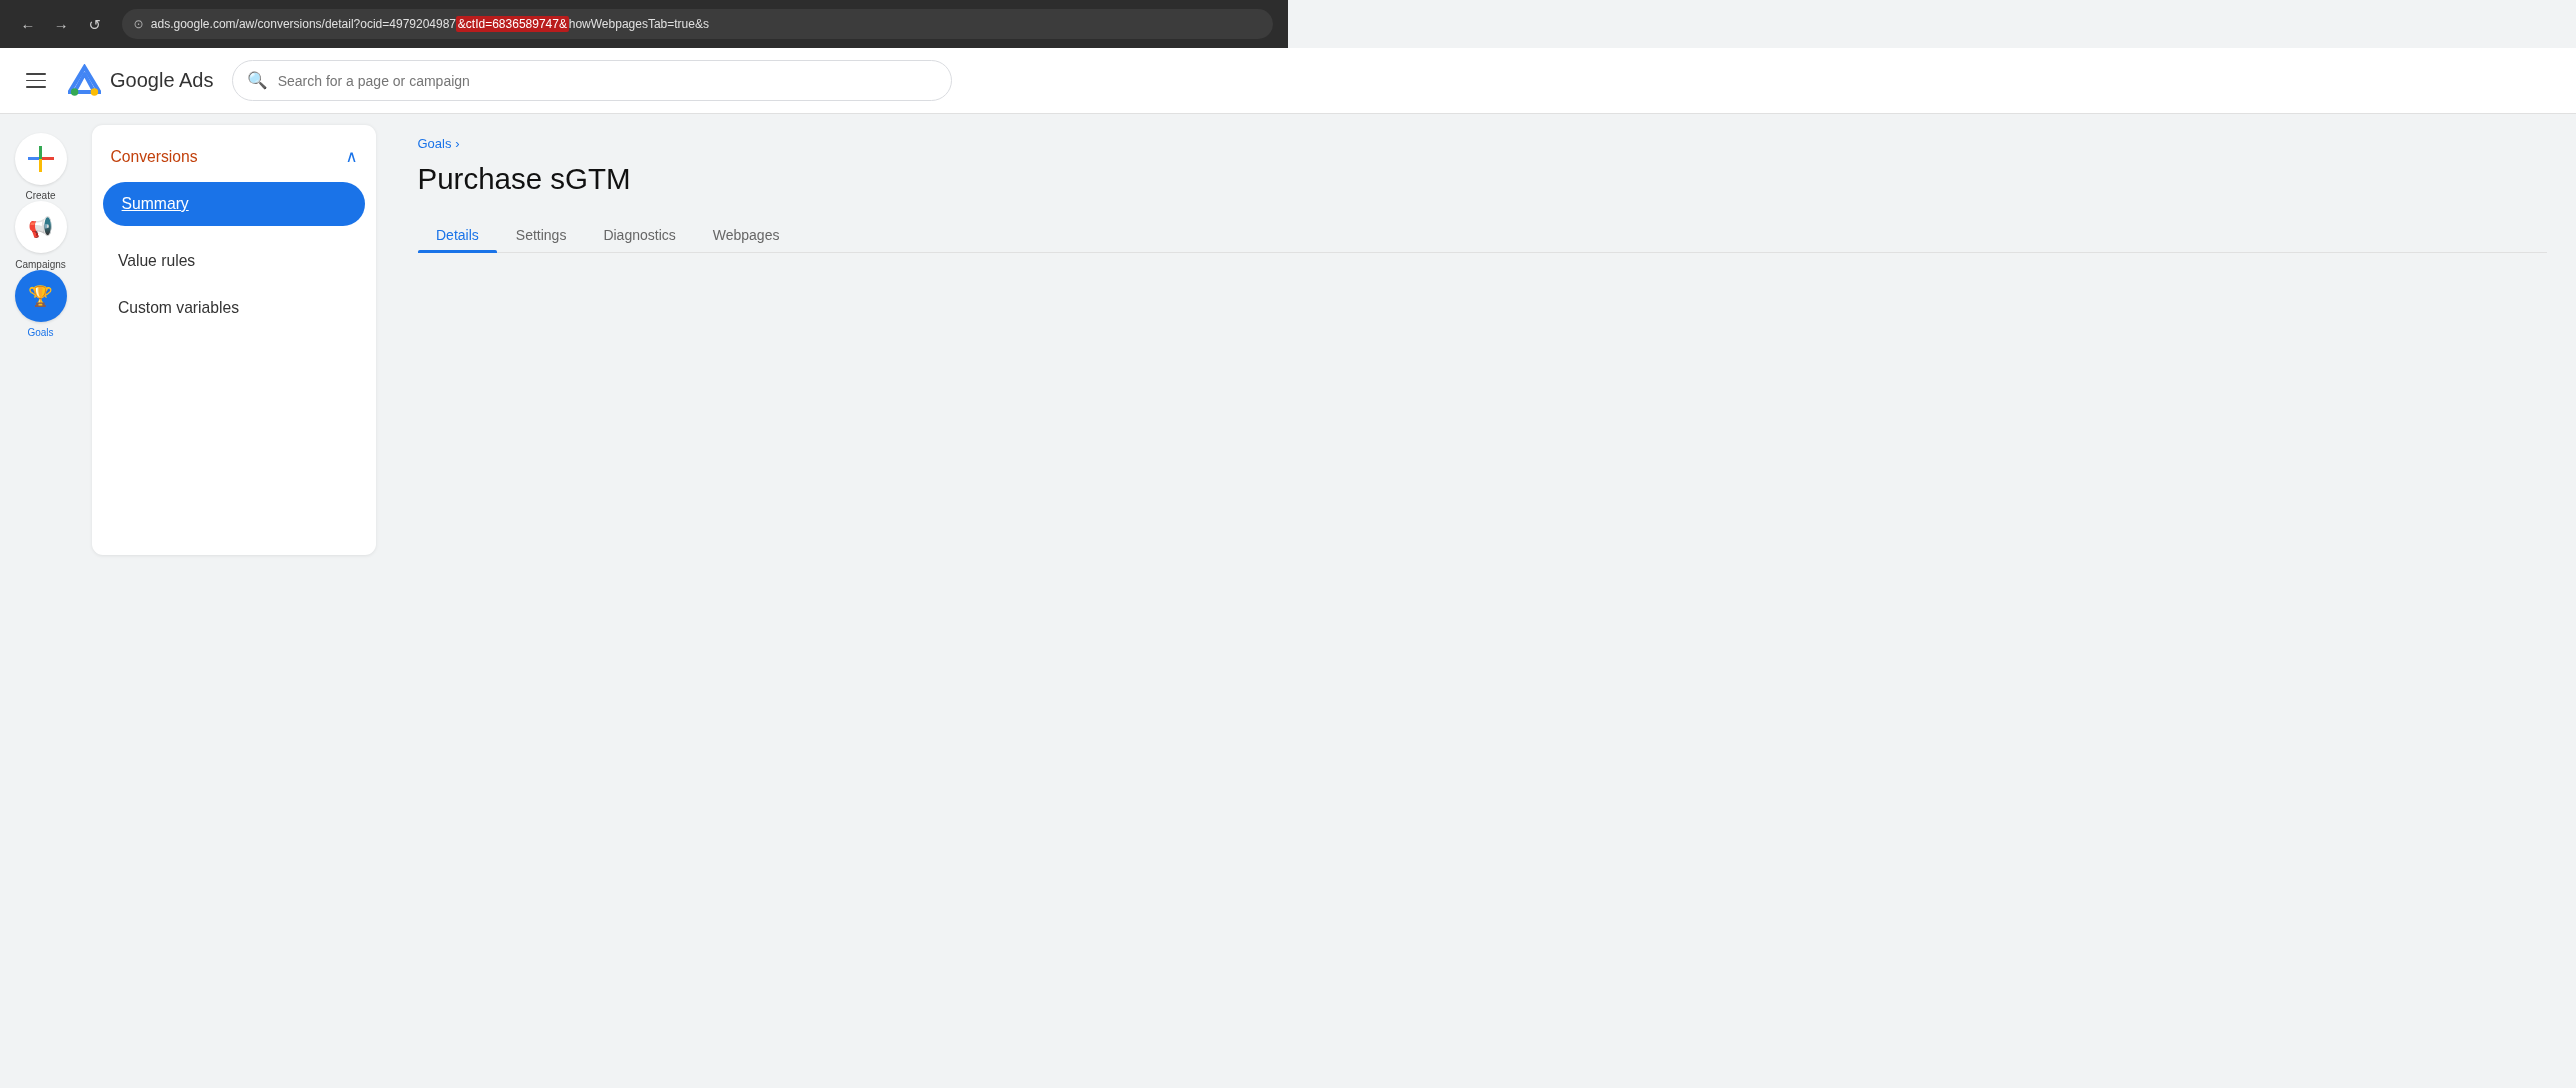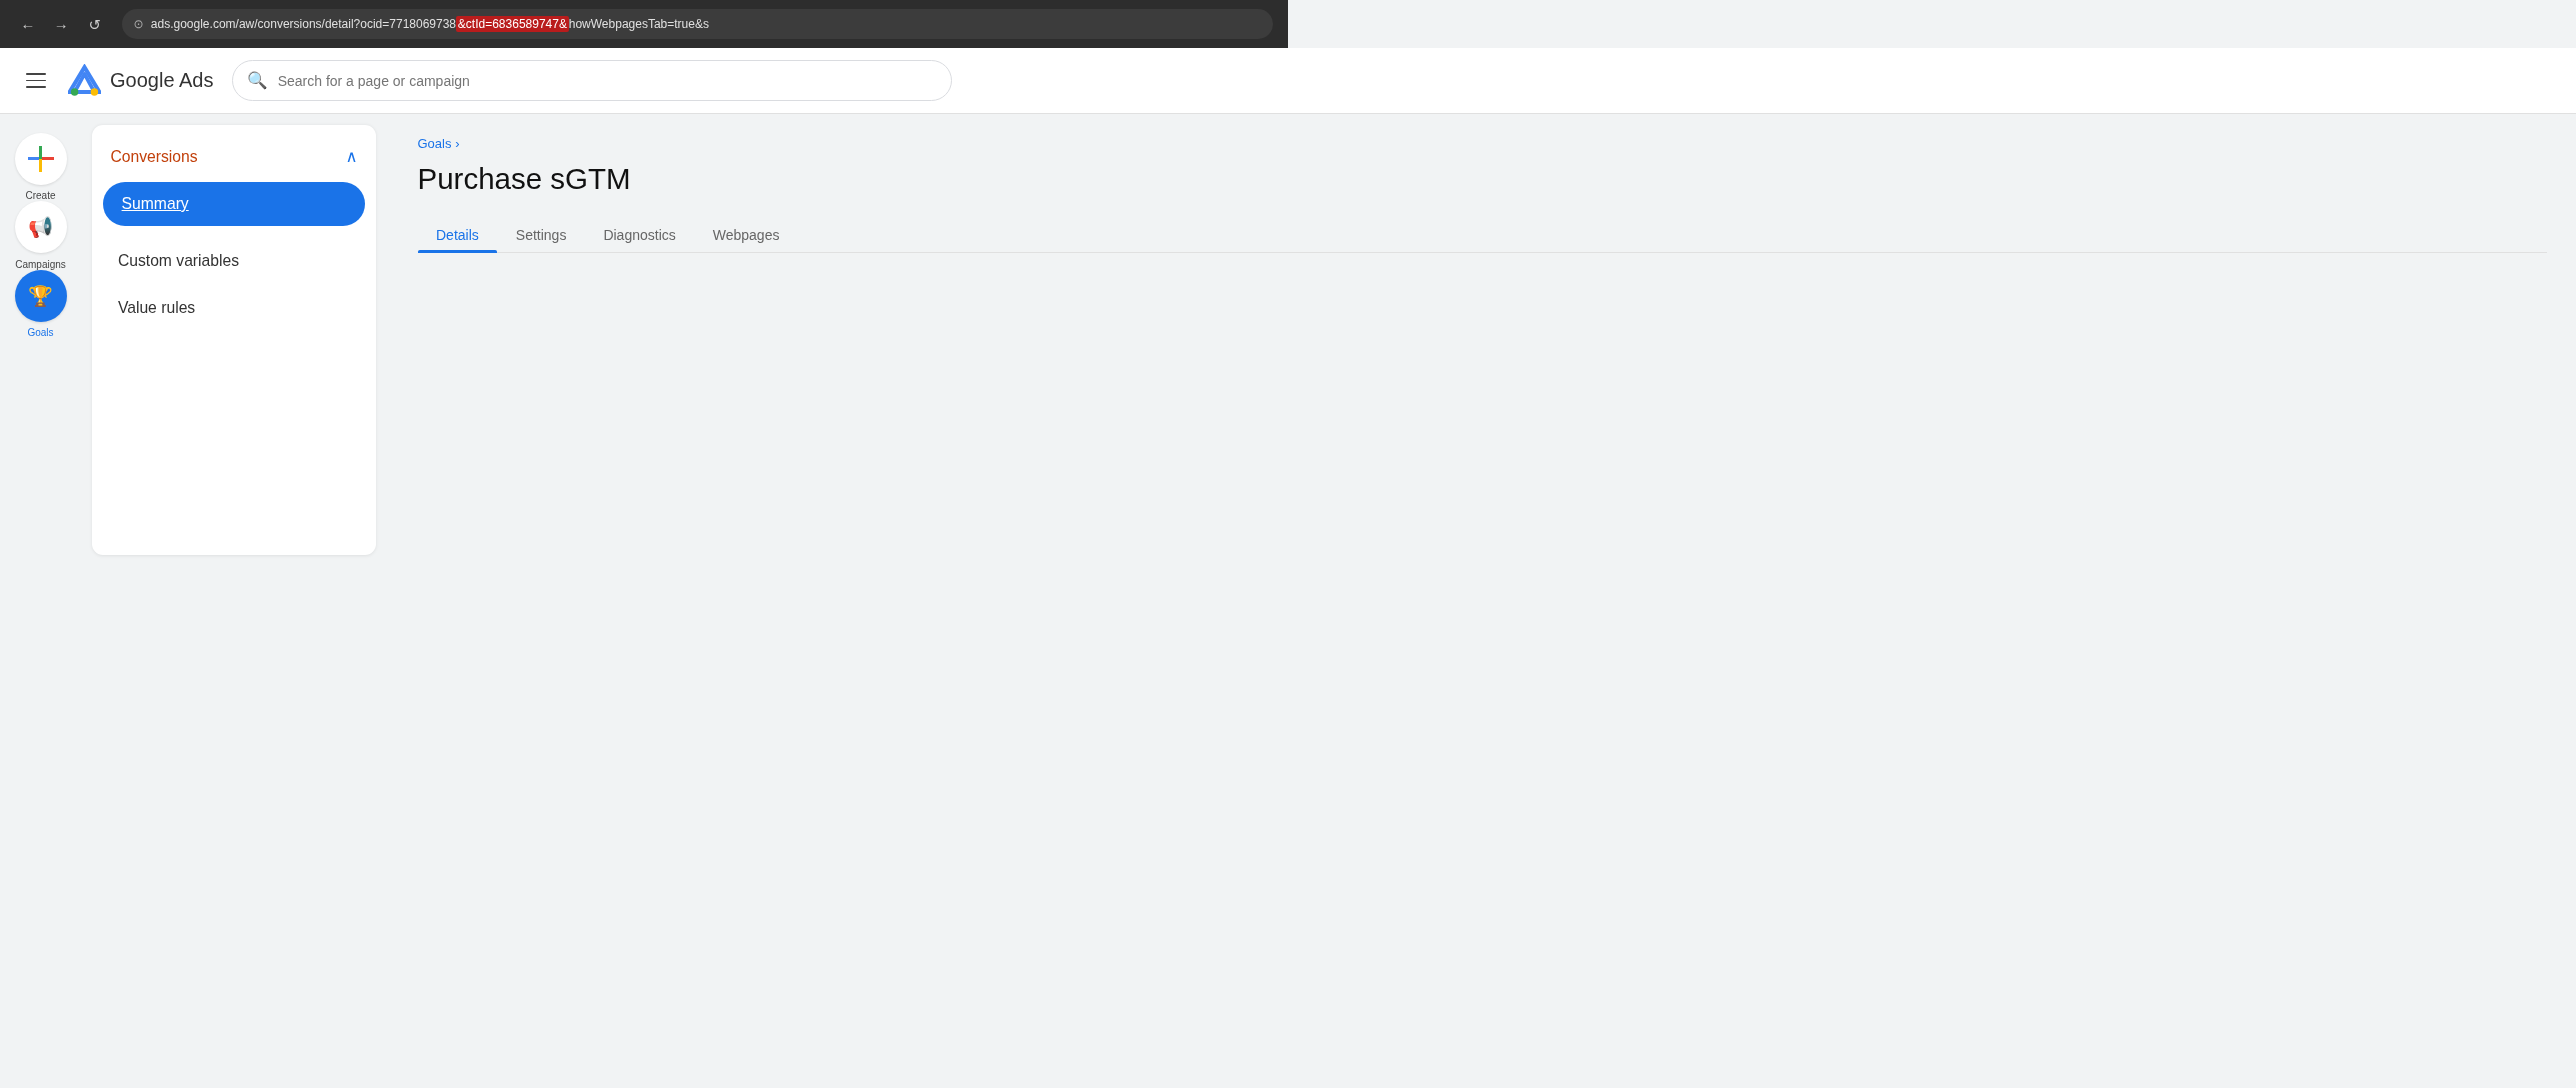--- a/index.html
+++ b/index.html
@@ -325,21 +325,21 @@
 
 <div class="browser-chrome">
   <div class="nav-buttons">
     <button class="nav-btn">←</button>
     <button class="nav-btn">→</button>
     <button class="nav-btn">↺</button>
   </div>
   <div class="address-bar-container">
     <span class="address-bar-icon">⊙</span>
     <span class="address-bar-text">
-      <span>ads.google.com/aw/conversions/detail?ocid=7718069738</span>
+      <span>ads.google.com/aw/conversions/detail?ocid=4979204987</span>
         <span class="address-highlight">&amp;ctId=6836589747&amp;</span>
         <span>howWebpagesTab=true&amp;s</span>
     </span>
   </div>
 </div>
 
 <div class="app-header">
   <div class="hamburger">
     <span></span>
       <span></span>
@@ -392,24 +392,24 @@
 
 <div class="nav-panel">
   <div class="nav-panel-header">
     <span class="nav-panel-title">Conversions</span>
     <span class="chevron-up">∧</span>
   </div>
   <div class="nav-active-item">
     <span class="nav-active-item-text">Summary</span>
   </div>
   <div class="nav-sub-item">
+    <span class="nav-sub-item-text">Value rules</span>
+  </div>
+  <div class="nav-sub-item">
     <span class="nav-sub-item-text">Custom variables</span>
-  </div>
-  <div class="nav-sub-item">
-    <span class="nav-sub-item-text">Value rules</span>
   </div>
 </div>
 
 <div class="main-content">
   <div class="breadcrumb-row">
     <a class="breadcrumb-link">Goals</a>
     <span class="breadcrumb-chevron">›</span>
   </div>
   <h1 class="page-title">Purchase sGTM</h1>
   <div class="tabs-row">

